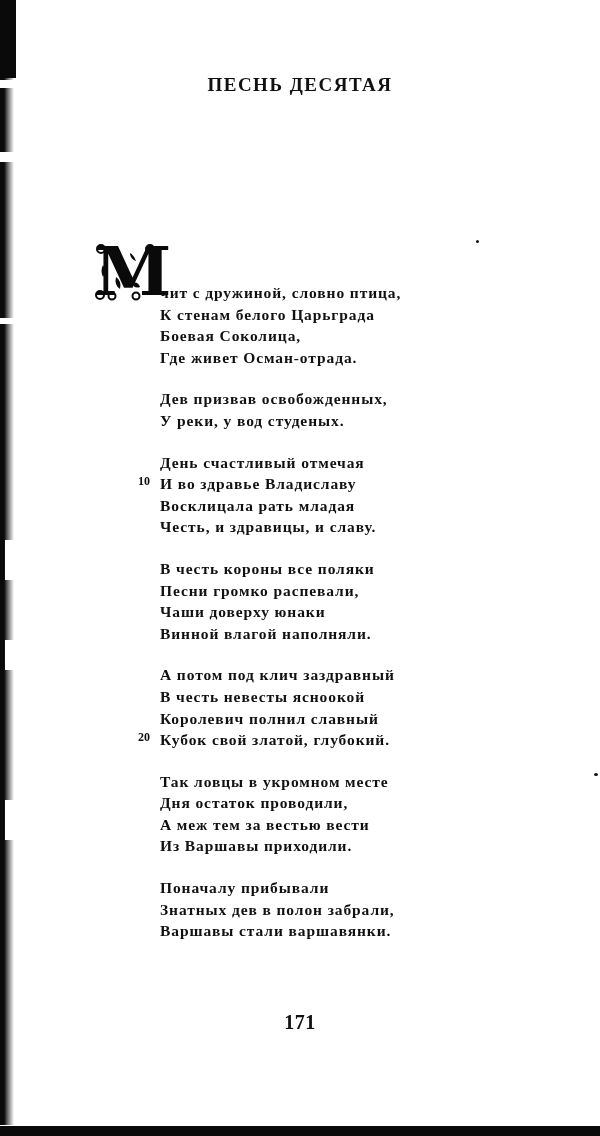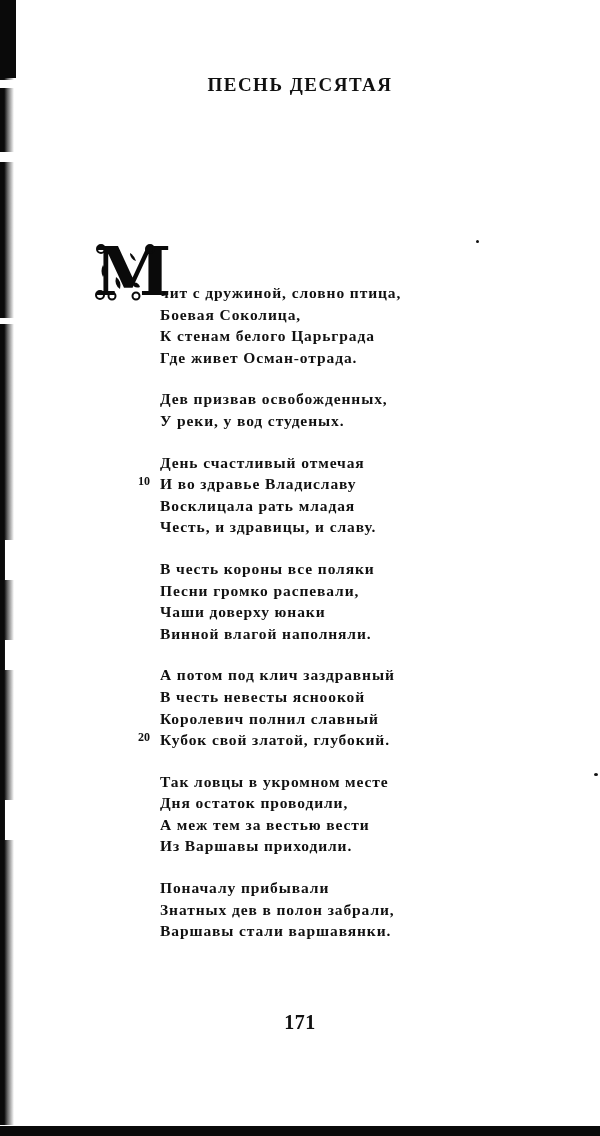--- a/index.html
+++ b/index.html
@@ -179,22 +179,22 @@
       <path d="M22 34 q6 4 4 12 q-6 -4 -4 -12z" fill="#0a0a0a"></path>
       <path d="M36 10 q4 2 6 8 q-6 -2 -6 -8z" fill="#0a0a0a"></path>
       <path d="M38 40 q6 -2 8 4 q-6 2 -8 -4z" fill="#0a0a0a"></path>
     </svg>
   </div>
 
   <div class="poem">
 
     <div class="stanza">
       <div class="line"><span class="first-line-rest">чит с дружиной, словно птица,</span></div>
+      <div class="line"><span>К стенам белого Царьграда</span></div>
       <div class="line"><span>Боевая Соколица,</span></div>
-      <div class="line"><span>К стенам белого Царьграда</span></div>
       <div class="line"><span>Где живет Осман-отрада.</span></div>
     </div>
 
     <div class="stanza">
       <div class="line"><span>Дев призвав освобожденных,</span></div>
       <div class="line"><span>У реки, у вод студеных.</span></div>
     </div>
 
     <div class="stanza">
       <div class="line"><span>День счастливый отмечая</span></div>

